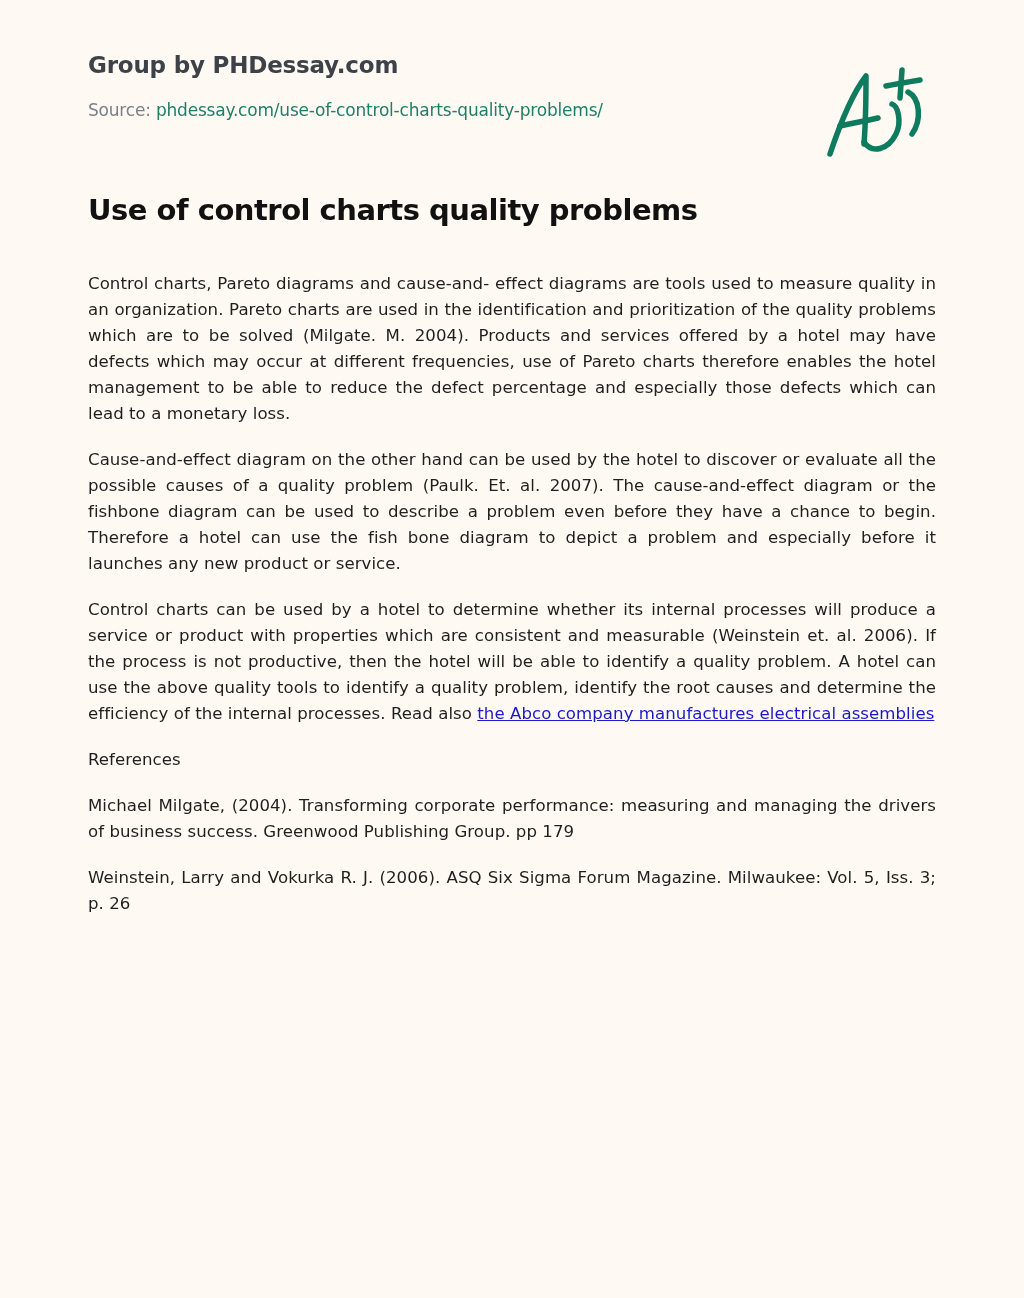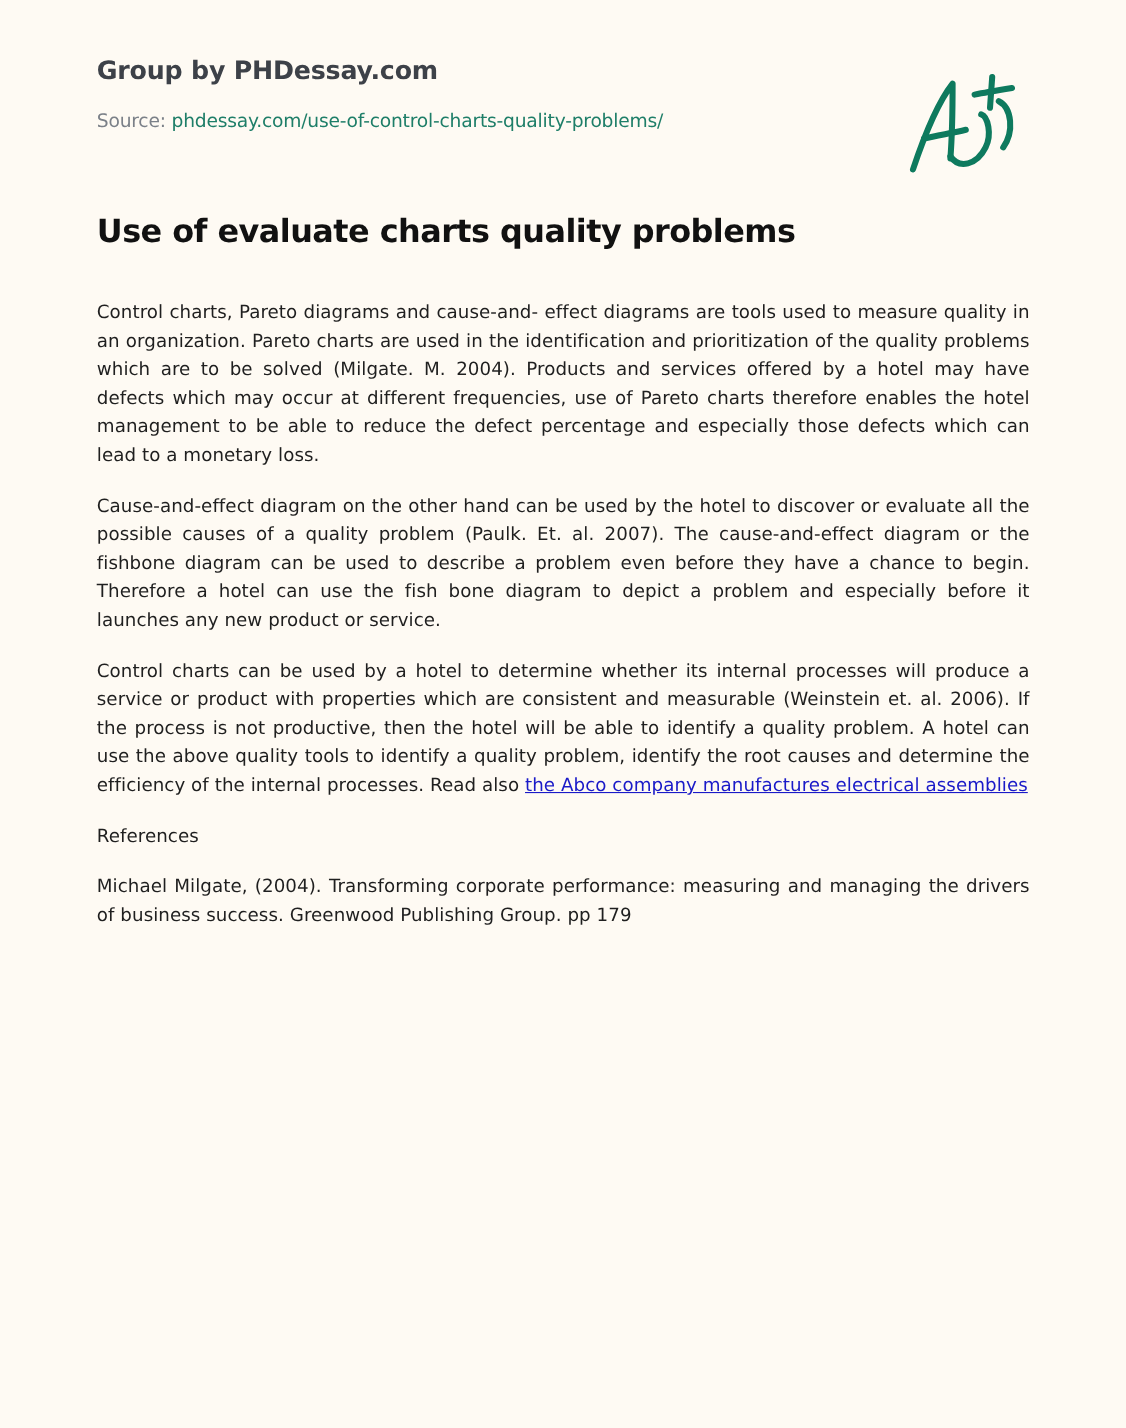--- a/index.html
+++ b/index.html
@@ -90,28 +90,29 @@
 <body>
 
 <div class="page">
 
   <h2 class="site-title">Group by PHDessay.com</h2>
 
   <div class="source-line">
     <span class="source-label">Source: </span><a class="source-link">phdessay.com/use-of-control-charts-quality-problems/</a>
   </div>
 
-  <h1 class="doc-title">Use of evaluate charts quality problems</h1>
+  <h1 class="doc-title">Use of control charts quality problems</h1>
 
   <div class="content">
     <p>Control charts, Pareto diagrams and cause-and- effect diagrams are tools used to measure quality in an organization. Pareto charts are used in the identification and prioritization of the quality problems which are to be solved (Milgate. M. 2004). Products and services offered by a hotel may have defects which may occur at different frequencies, use of Pareto charts therefore enables the hotel management to be able to reduce the defect percentage and especially those defects which can lead to a monetary loss.</p>
     <p>Cause-and-effect diagram on the other hand can be used by the hotel to discover or evaluate all the possible causes of a quality problem (Paulk. Et. al. 2007). The cause-and-effect diagram or the fishbone diagram can be used to describe a problem even before they have a chance to begin. Therefore a hotel can use the fish bone diagram to depict a problem and especially before it launches any new product or service.</p>
     <p><span>Control charts can be used by a hotel to determine whether its internal processes will produce a service or product with properties which are consistent and measurable (Weinstein et. al. 2006). If the process is not productive, then the hotel will be able to identify a quality problem. A hotel can use the above quality tools to identify a quality problem, identify the root causes and determine the efficiency of the internal processes. Read also </span><a>the Abco company manufactures electrical assemblies</a></p>
     <p>References</p>
     <p>Michael Milgate, (2004). Transforming corporate performance: measuring and managing the drivers of business success. Greenwood Publishing Group. pp 179</p>
+    <p>Weinstein, Larry and Vokurka R. J. (2006). ASQ Six Sigma Forum Magazine. Milwaukee: Vol. 5, Iss. 3; p. 26</p>
   </div>
 </div>
 
 <div class="logo">
   <svg width="108" height="100" viewBox="0 0 108 100" xmlns="http://www.w3.org/2000/svg">
     <g fill="none" stroke="#0e7a5e" stroke-width="5.5" stroke-linecap="round" stroke-linejoin="round">
 
       <path d="M8 92 C 18 62, 30 32, 44 14 C 44 36, 44 56, 42 82"></path>
 
       <path d="M18 64 C 30 61, 44 59, 56 56"></path>

